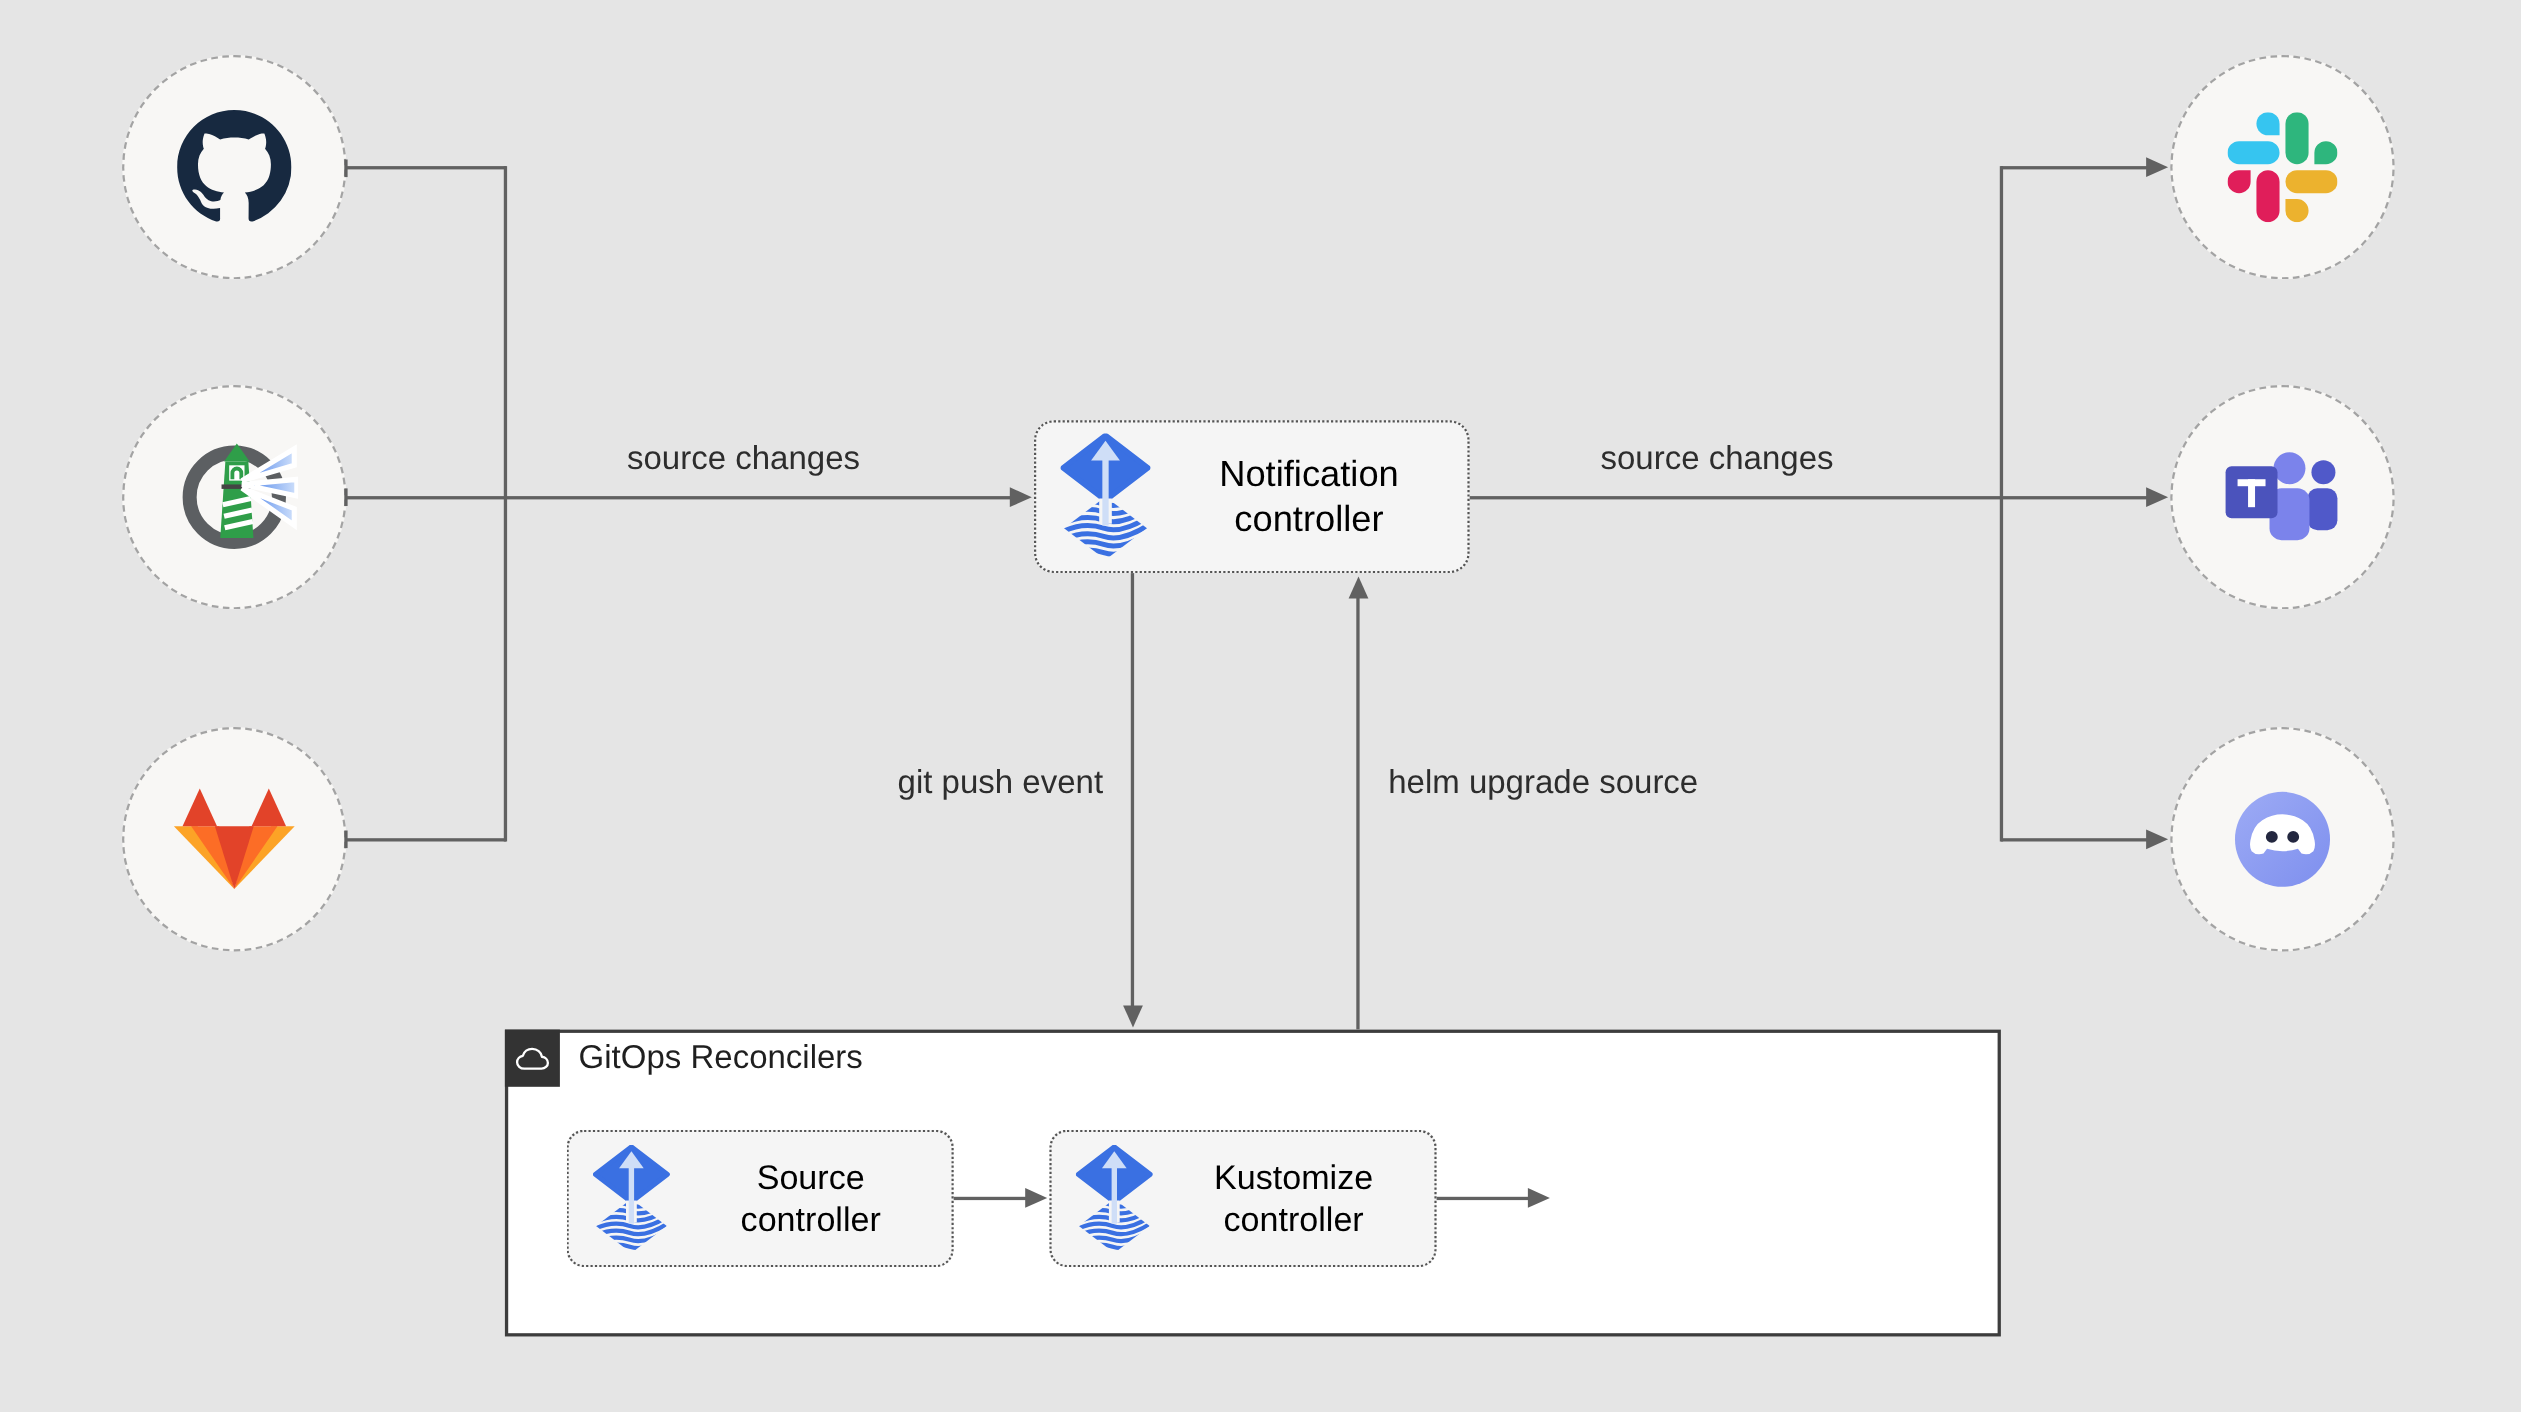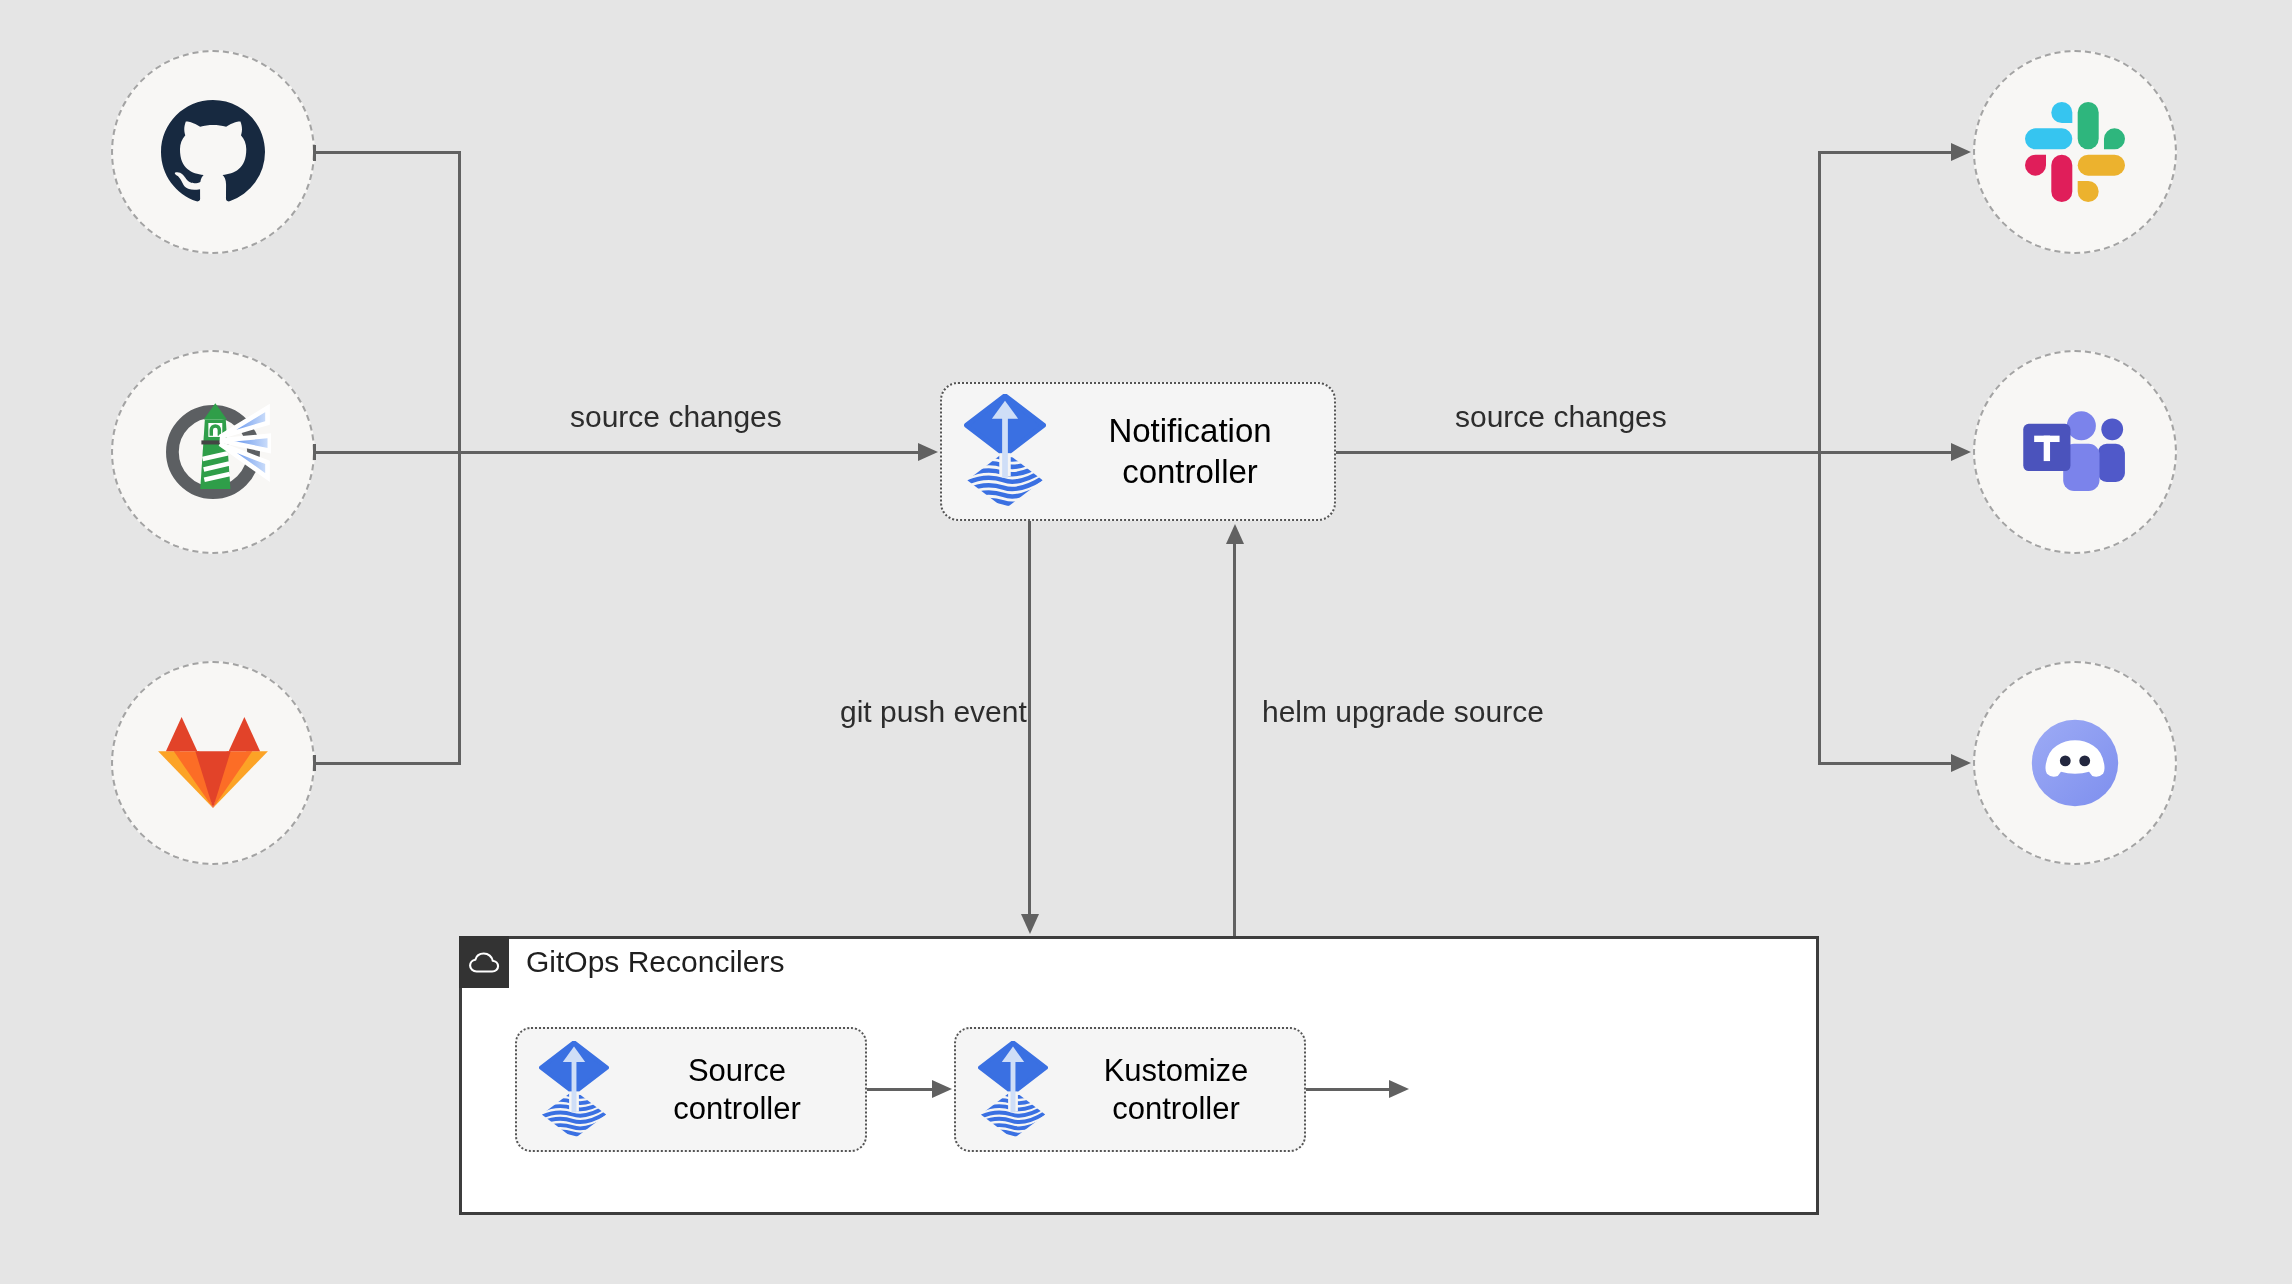--- a/index.html
+++ b/index.html
@@ -180,21 +180,21 @@
   <div class="vline" style="left:1818px;top:151px;height:614px"></div>
   <div class="hline" style="left:1819px;top:151px;width:134px"></div>
   <div class="hline" style="left:1819px;top:762px;width:134px"></div>
   <div class="ah ah-r" style="left:1951px;top:143px"></div>
   <div class="ah ah-r" style="left:1951px;top:443px"></div>
   <div class="ah ah-r" style="left:1951px;top:754px"></div>
   <div class="edge-label" style="left:1455px;top:400px">source changes</div>
 
   <div class="vline" style="left:1028px;top:521px;height:396px"></div>
   <div class="ah ah-d" style="left:1021px;top:914px"></div>
-  <div class="edge-label" style="left:840px;top:695px">git push event</div>
+  <div class="edge-label" style="left:816px;top:695px">git push event</div>
 
   <div class="vline" style="left:1233px;top:541px;height:395px"></div>
   <div class="ah ah-u" style="left:1226px;top:524px"></div>
   <div class="edge-label" style="left:1262px;top:695px">helm upgrade source</div>
 
   <div class="ctrl-box big">
     <svg class="flux-big" viewBox="0 0 100 140" aria-label="flux-icon">
         <use href="#fluxdef"></use>
       </svg>
     <div class="label">Notification controller</div>

